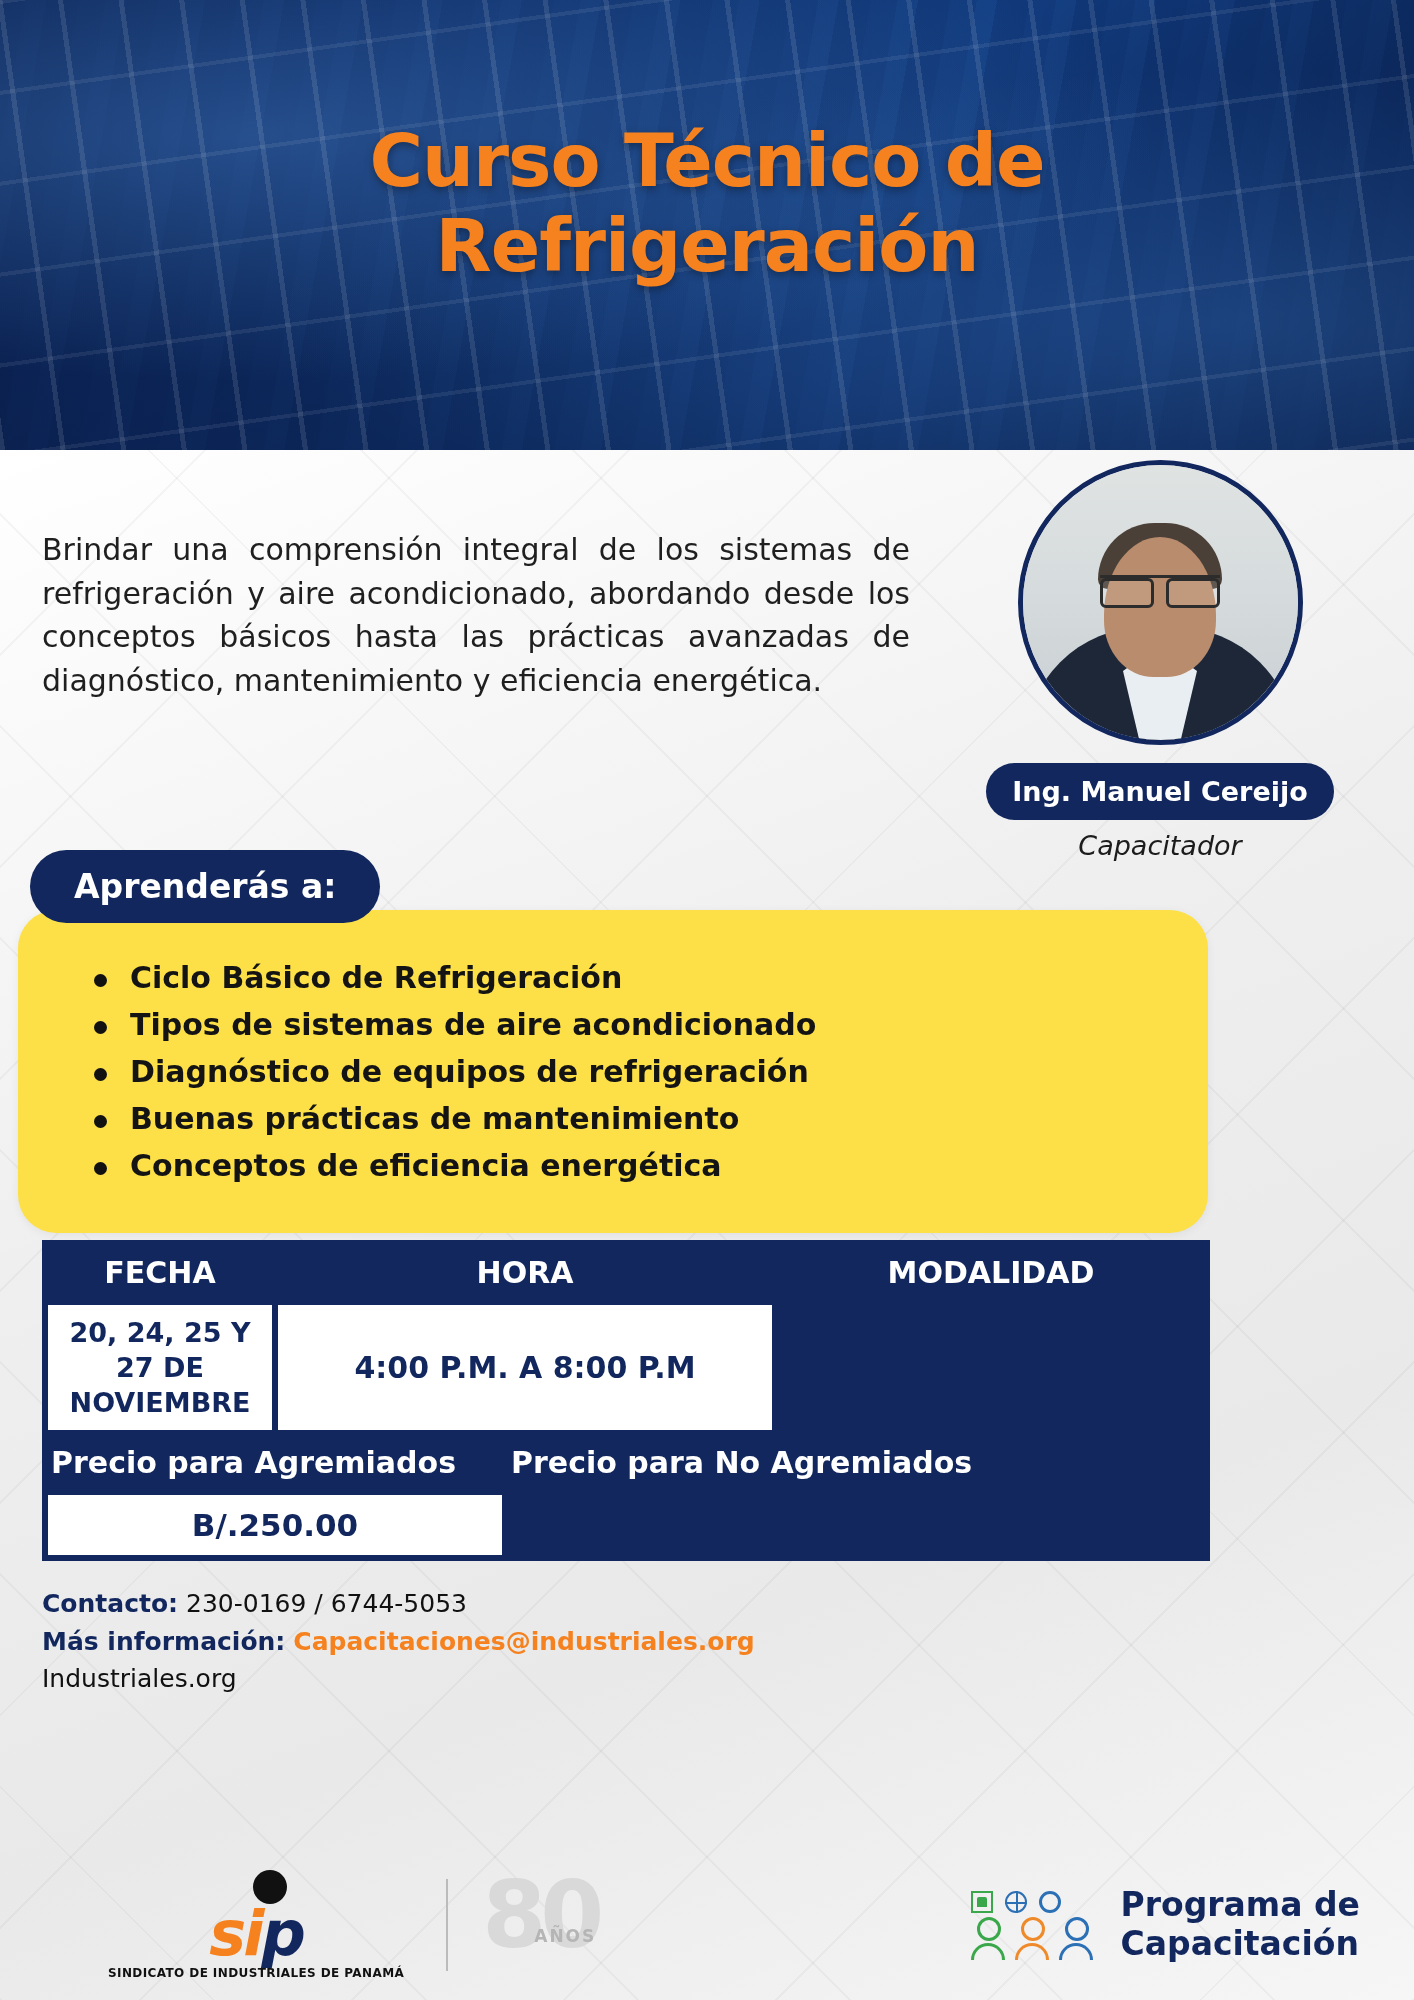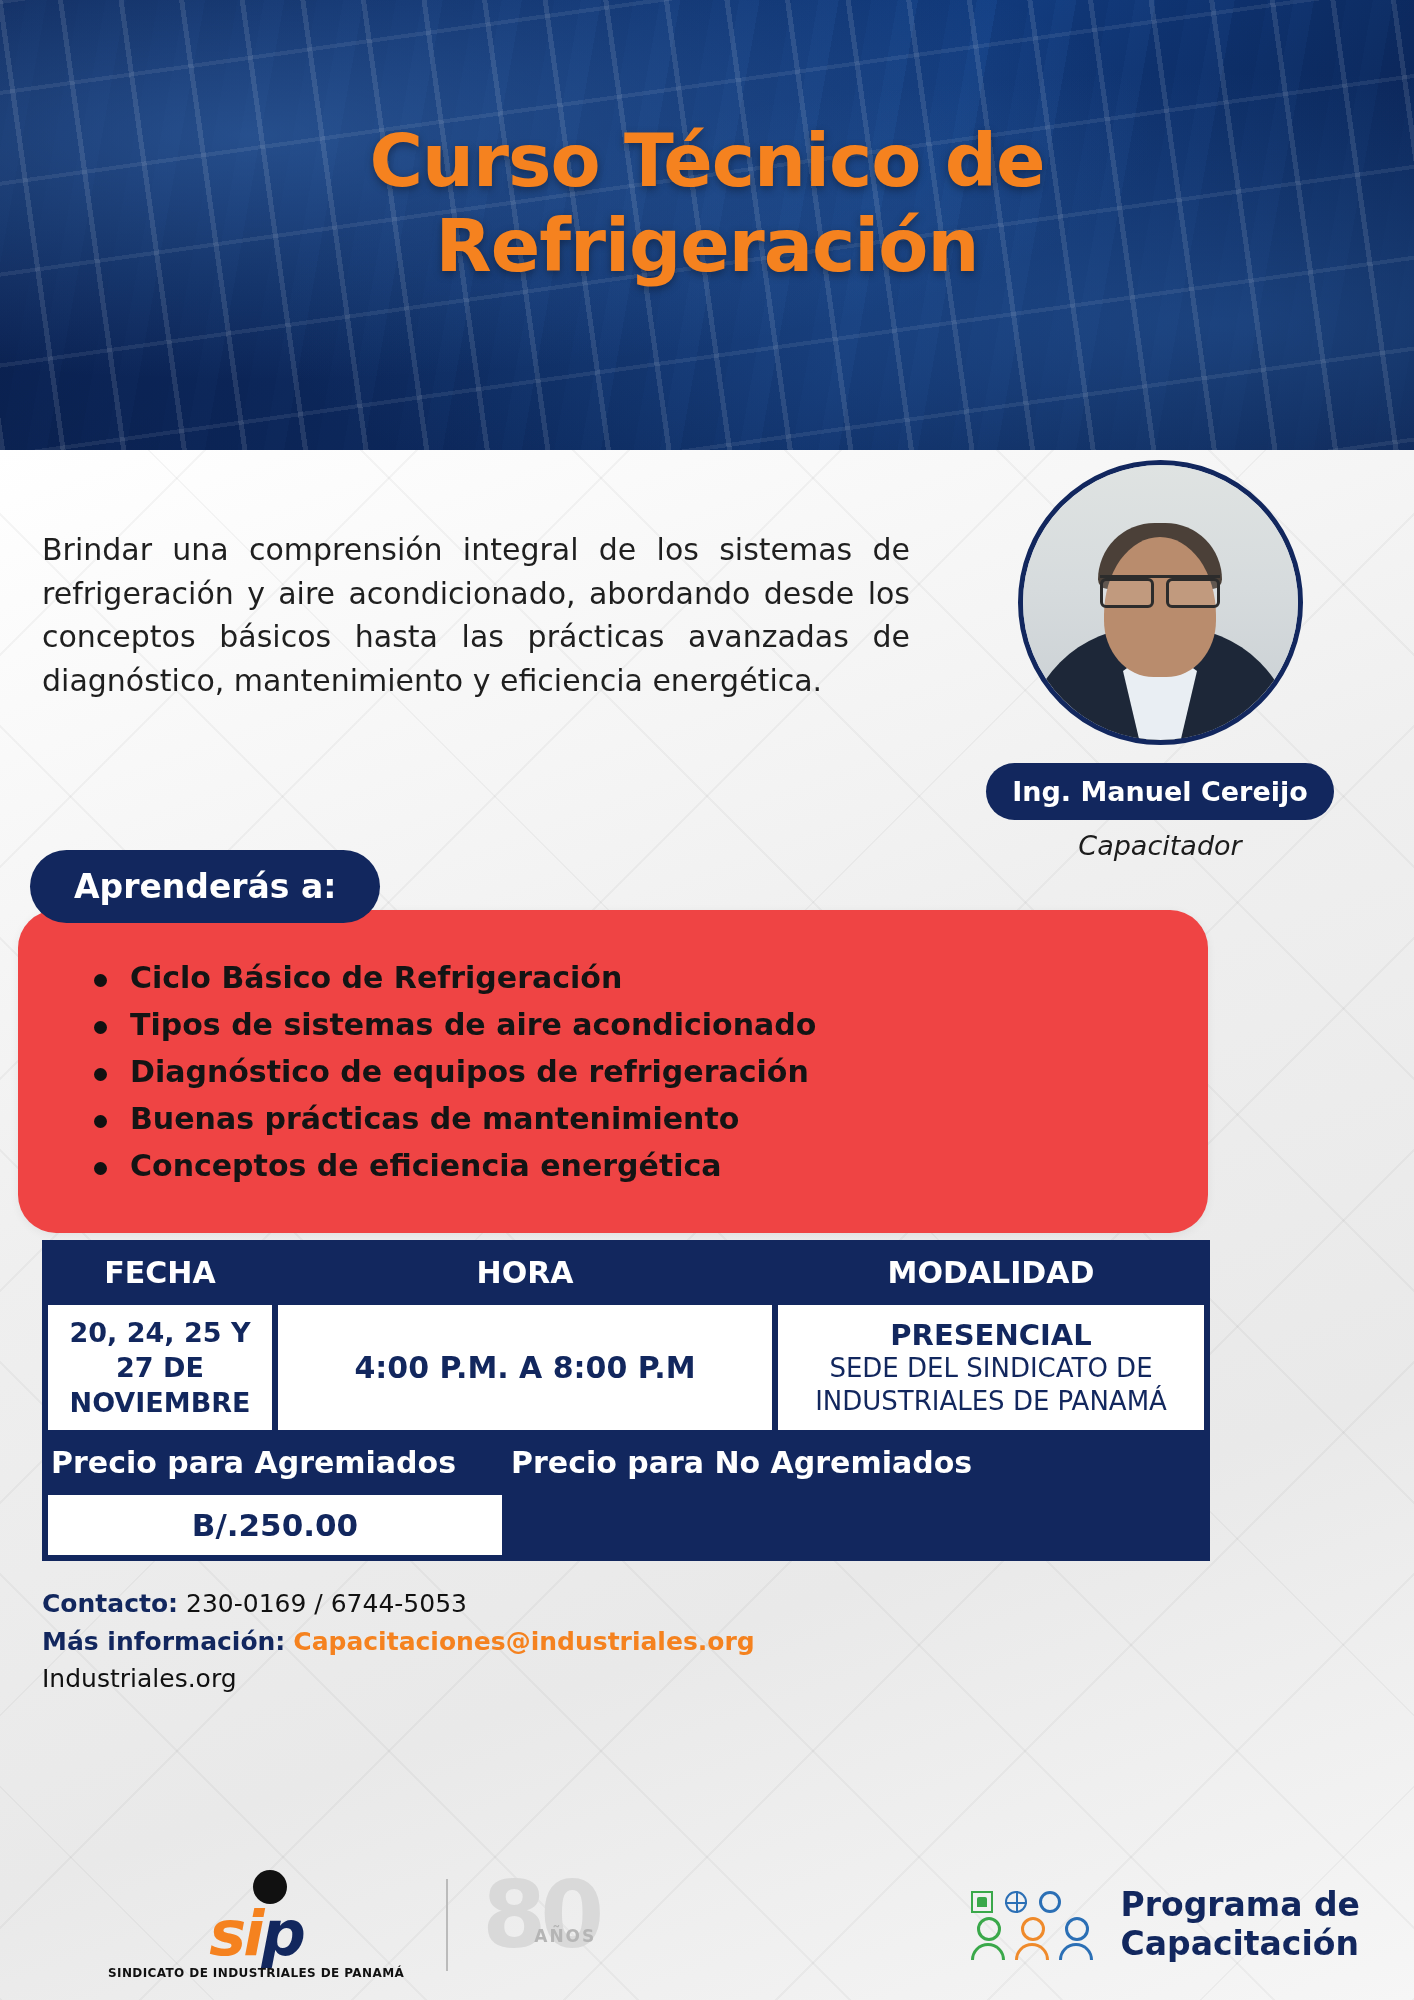--- a/index.html
+++ b/index.html
@@ -203,21 +203,21 @@
     font-size: 33px;
     font-weight: 800;
     padding: 17px 44px;
     border-radius: 40px;
     z-index: 4;
   }
   .learn-card {
     position: absolute;
     top: 460px; left: 18px;
     width: 1190px;
-    background: #ef4444;
+    background: #fde047;
     border-radius: 38px;
     padding: 50px 60px 38px 60px;
     box-shadow: 0 2px 10px rgba(0,0,0,0.06);
   }
   .learn-card ul { list-style: none; }
   .learn-card li {
     position: relative;
     font-size: 30px;
     font-weight: 700;
     color: #141414;
@@ -407,24 +407,20 @@
 
       <div class="info-table">
         <div class="th-row">
           <div class="th c1">FECHA</div>
           <div class="th c2">HORA</div>
           <div class="th c3">MODALIDAD</div>
         </div>
         <div class="td-row">
           <div class="td c1">20, 24, 25 Y 27 DE NOVIEMBRE</div>
           <div class="td c2">4:00 P.M. A 8:00 P.M</div>
-          <div class="td c3">
-            <div class="mod-main">PRESENCIAL</div>
-            <div class="mod-sub">SEDE DEL SINDICATO DE INDUSTRIALES DE PANAMÁ</div>
-          </div>
         </div>
         <div class="price-head">
           <div class="ph1">Precio para Agremiados</div>
           <div class="ph2">Precio para No Agremiados</div>
         </div>
         <div class="price-row">
           <div class="pr1">B/.250.00</div>
         </div>
       </div>
 

